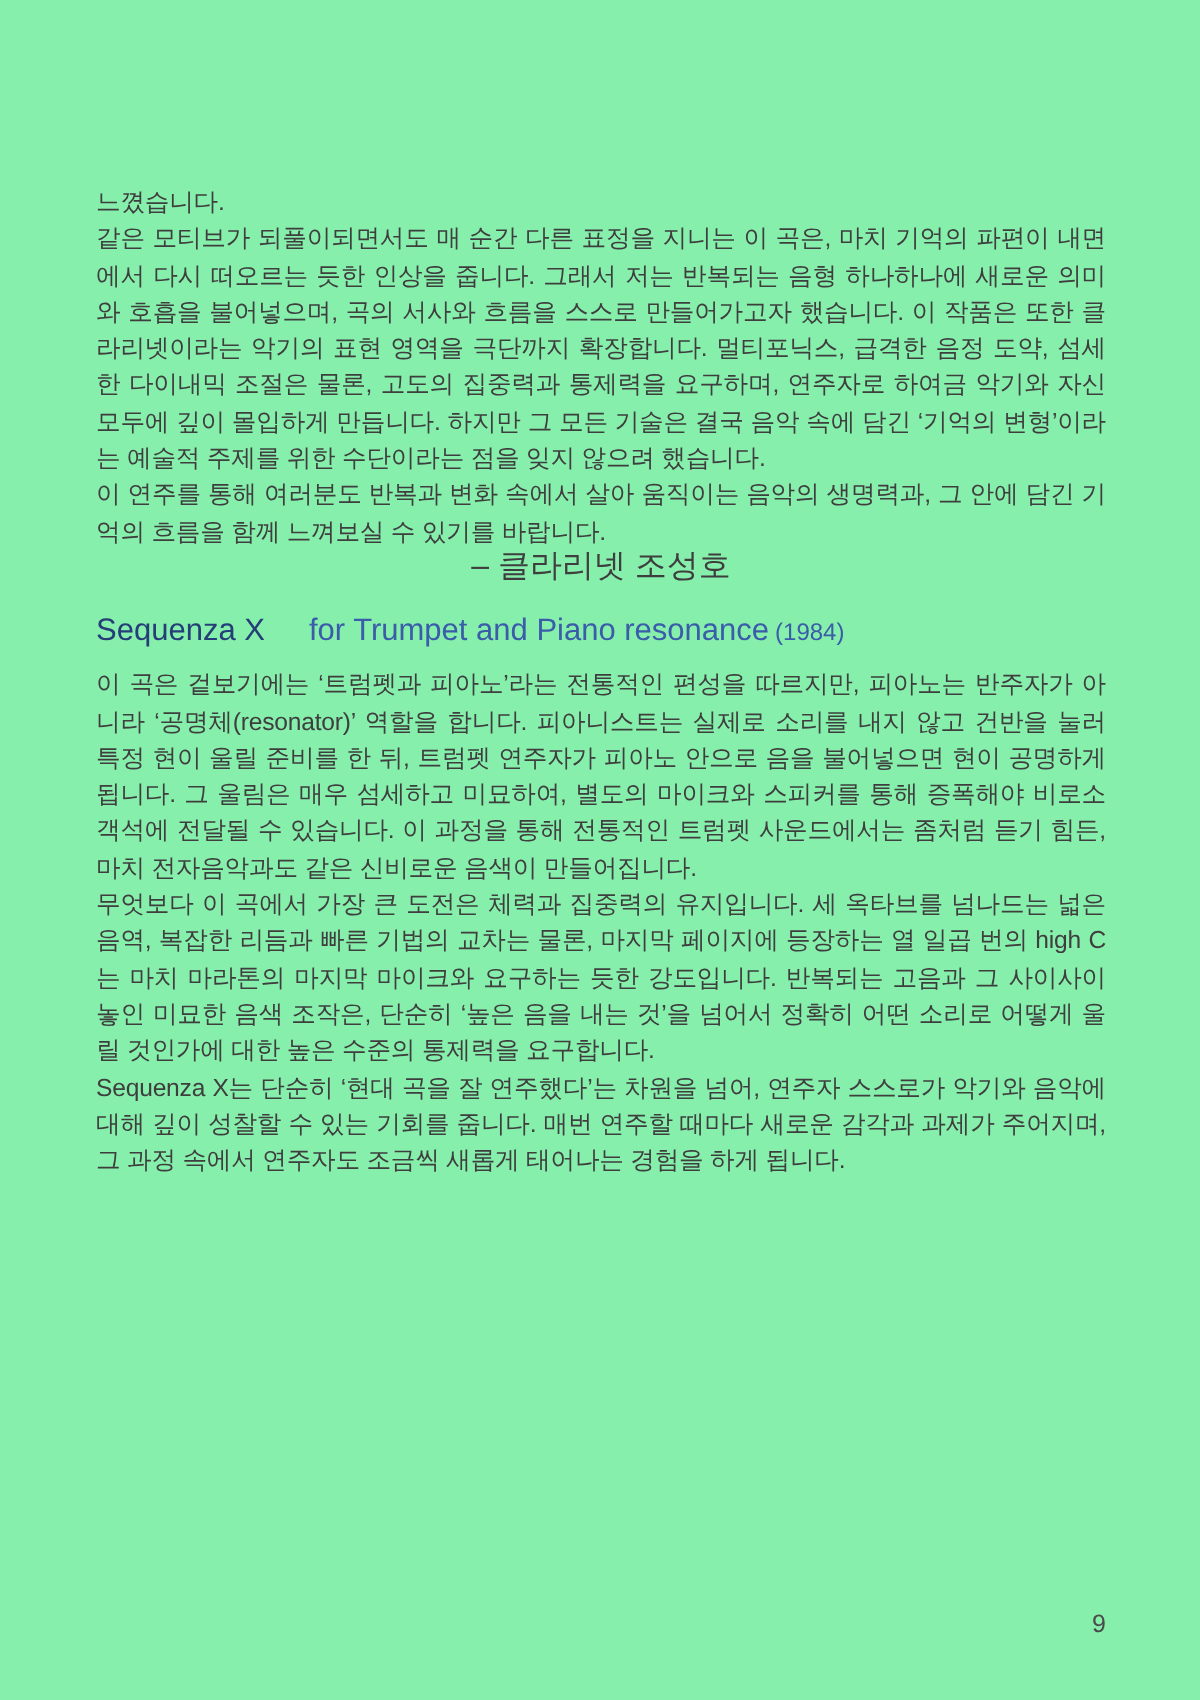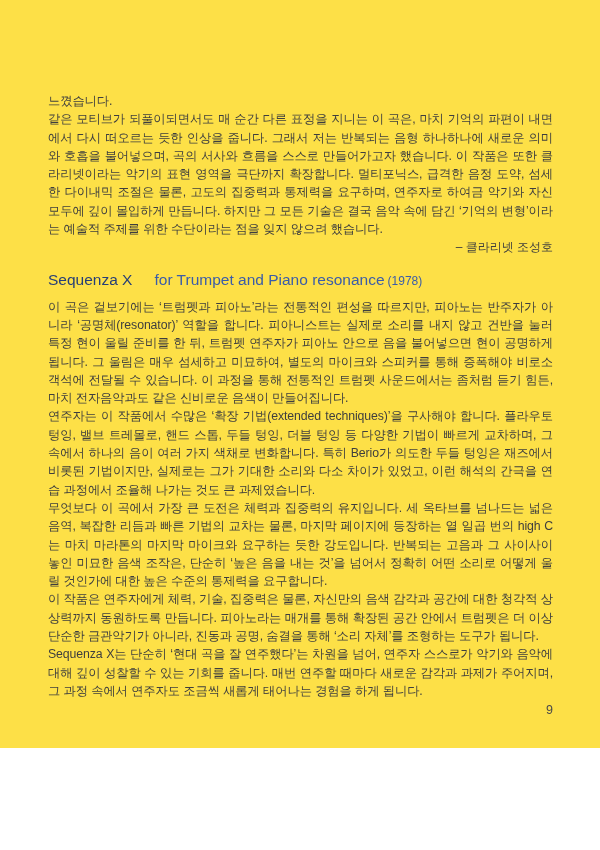--- a/index.html
+++ b/index.html
@@ -4,47 +4,47 @@
 <style>
   html, body {
     margin: 0;
     padding: 0;
     background: #ffffff;
     font-family: "Liberation Sans", "DejaVu Sans", sans-serif;
   }
   .page {
     position: relative;
     width: 600px;
-    height: 748px;
-    background: #fde047;
+    height: 850px;
+    background: #86efac;
     overflow: hidden;
   }
   .content {
     position: absolute;
     left: 48px;
     right: 47px;
     top: 92px;
   }
   p.body-par {
     margin: 0;
     font-size: 12.3px;
     line-height: 18.3px;
     color: #3e3e3e;
     font-weight: 500;
     text-align: justify;
     text-justify: inter-word;
     letter-spacing: -0.1px;
   }
   p.signature {
     margin: 0;
-    font-size: 12px;
+    font-size: 16px;
     line-height: 18.3px;
     color: #3e3e3e;
     font-weight: 500;
-    text-align: right;
+    text-align: center;
   }
   .piece-heading {
     margin: 13px 0 7px 0;
     font-size: 15.5px;
     line-height: 20px;
     white-space: nowrap;
   }
   .piece-heading .title {
     font-weight: normal;
     color: #263e77;
@@ -71,31 +71,30 @@
 </style>
 </head>
 <body>
 
 <div class="page">
   <div class="content">
 
     <section>
       <p class="body-par">느꼈습니다.</p>
       <p class="body-par">같은 모티브가 되풀이되면서도 매 순간 다른 표정을 지니는 이 곡은, 마치 기억의 파편이 내면에서 다시 떠오르는 듯한 인상을 줍니다. 그래서 저는 반복되는 음형 하나하나에 새로운 의미와 호흡을 불어넣으며, 곡의 서사와 흐름을 스스로 만들어가고자 했습니다. 이 작품은 또한 클라리넷이라는 악기의 표현 영역을 극단까지 확장합니다. 멀티포닉스, 급격한 음정 도약, 섬세한 다이내믹 조절은 물론, 고도의 집중력과 통제력을 요구하며, 연주자로 하여금 악기와 자신 모두에 깊이 몰입하게 만듭니다. 하지만 그 모든 기술은 결국 음악 속에 담긴 ‘기억의 변형’이라는 예술적 주제를 위한 수단이라는 점을 잊지 않으려 했습니다.</p>
+      <p class="body-par">이 연주를 통해 여러분도 반복과 변화 속에서 살아 움직이는 음악의 생명력과, 그 안에 담긴 기억의 흐름을 함께 느껴보실 수 있기를 바랍니다.</p>
       <p class="signature">– 클라리넷 조성호</p>
     </section>
 
     <section>
       <h2 class="piece-heading">
-        <span class="title">Sequenza X</span><span class="subtitle">for Trumpet and Piano resonance</span><span class="year">(1978)</span>
+        <span class="title">Sequenza X</span><span class="subtitle">for Trumpet and Piano resonance</span><span class="year">(1984)</span>
       </h2>
       <p class="body-par">이 곡은 겉보기에는 ‘트럼펫과 피아노’라는 전통적인 편성을 따르지만, 피아노는 반주자가 아니라 ‘공명체(resonator)’ 역할을 합니다. 피아니스트는 실제로 소리를 내지 않고 건반을 눌러 특정 현이 울릴 준비를 한 뒤, 트럼펫 연주자가 피아노 안으로 음을 불어넣으면 현이 공명하게 됩니다. 그 울림은 매우 섬세하고 미묘하여, 별도의 마이크와 스피커를 통해 증폭해야 비로소 객석에 전달될 수 있습니다. 이 과정을 통해 전통적인 트럼펫 사운드에서는 좀처럼 듣기 힘든, 마치 전자음악과도 같은 신비로운 음색이 만들어집니다.</p>
-      <p class="body-par">연주자는 이 작품에서 수많은 ‘확장 기법(extended techniques)’을 구사해야 합니다. 플라우토 텅잉, 밸브 트레몰로, 핸드 스톱, 두들 텅잉, 더블 텅잉 등 다양한 기법이 빠르게 교차하며, 그 속에서 하나의 음이 여러 가지 색채로 변화합니다. 특히 Berio가 의도한 두들 텅잉은 재즈에서 비롯된 기법이지만, 실제로는 그가 기대한 소리와 다소 차이가 있었고, 이런 해석의 간극을 연습 과정에서 조율해 나가는 것도 큰 과제였습니다.</p>
       <p class="body-par">무엇보다 이 곡에서 가장 큰 도전은 체력과 집중력의 유지입니다. 세 옥타브를 넘나드는 넓은 음역, 복잡한 리듬과 빠른 기법의 교차는 물론, 마지막 페이지에 등장하는 열 일곱 번의 high C는 마치 마라톤의 마지막 마이크와 요구하는 듯한 강도입니다. 반복되는 고음과 그 사이사이 놓인 미묘한 음색 조작은, 단순히 ‘높은 음을 내는 것’을 넘어서 정확히 어떤 소리로 어떻게 울릴 것인가에 대한 높은 수준의 통제력을 요구합니다.</p>
-      <p class="body-par">이 작품은 연주자에게 체력, 기술, 집중력은 물론, 자신만의 음색 감각과 공간에 대한 청각적 상상력까지 동원하도록 만듭니다. 피아노라는 매개를 통해 확장된 공간 안에서 트럼펫은 더 이상 단순한 금관악기가 아니라, 진동과 공명, 숨결을 통해 ‘소리 자체’를 조형하는 도구가 됩니다.</p>
       <p class="body-par">Sequenza X는 단순히 ‘현대 곡을 잘 연주했다’는 차원을 넘어, 연주자 스스로가 악기와 음악에 대해 깊이 성찰할 수 있는 기회를 줍니다. 매번 연주할 때마다 새로운 감각과 과제가 주어지며, 그 과정 속에서 연주자도 조금씩 새롭게 태어나는 경험을 하게 됩니다.</p>
 
     </section>
 
   </div>
 
   <div class="page-number">9</div>
 </div>
 
 </body></html>

